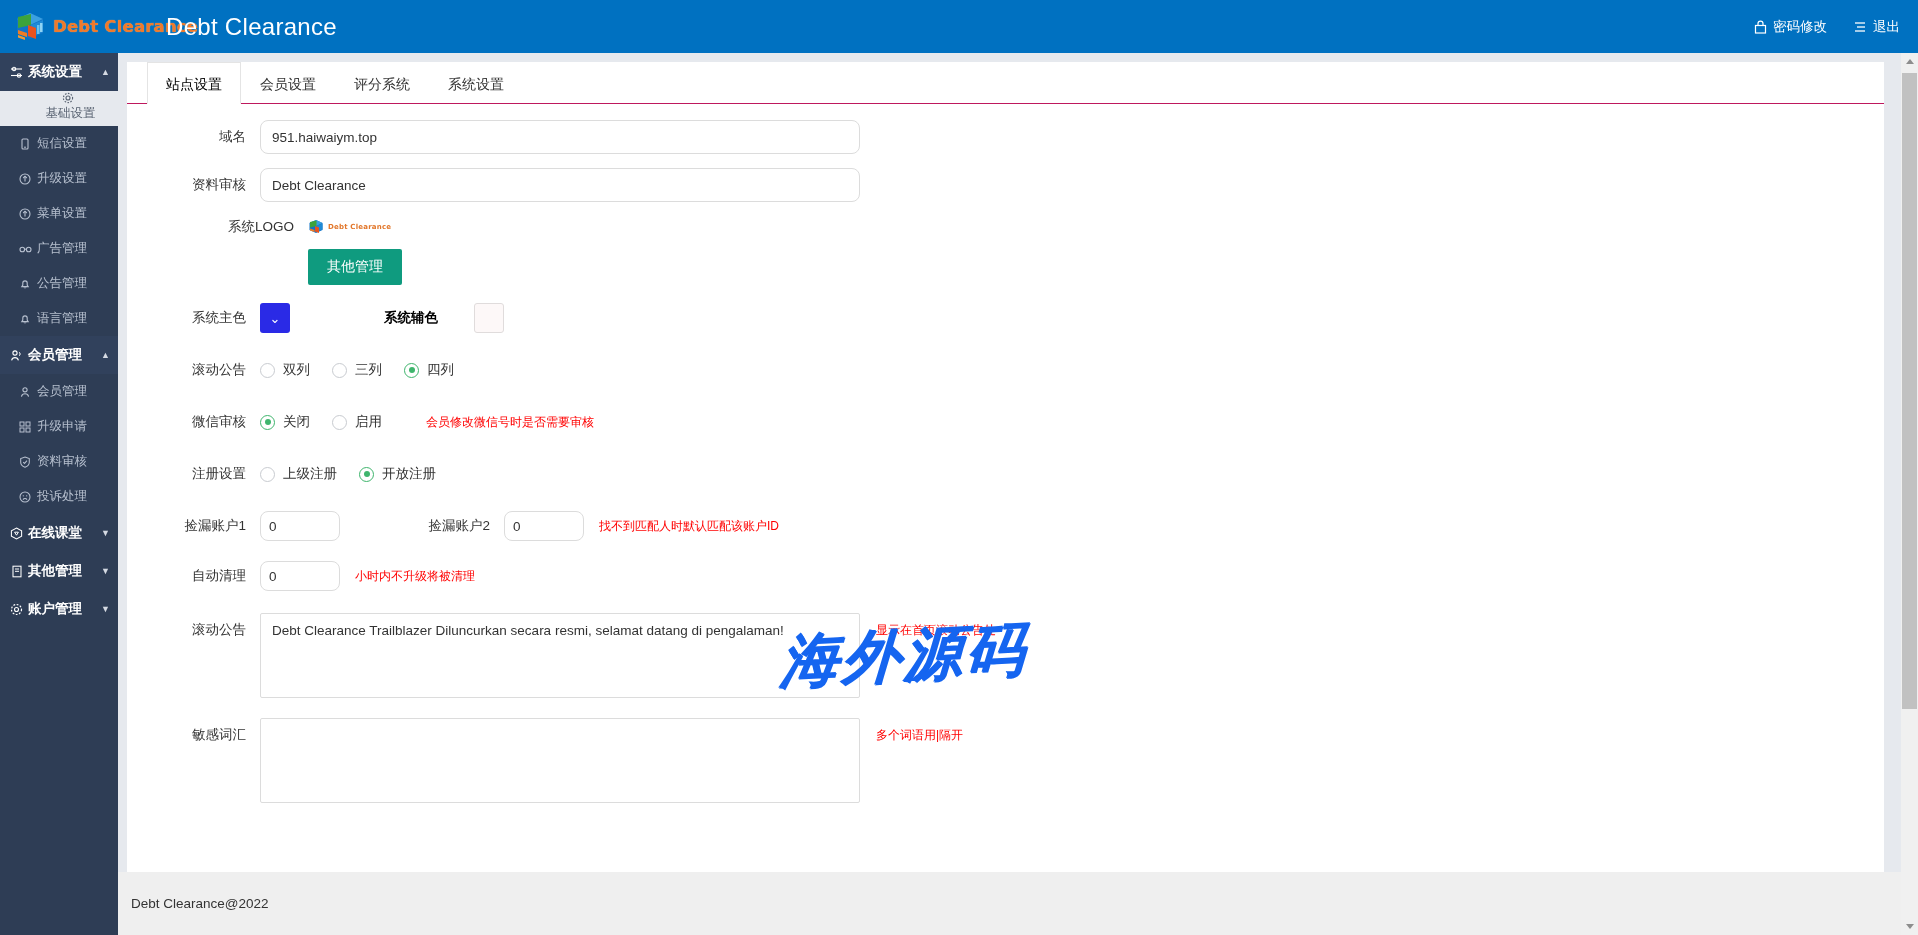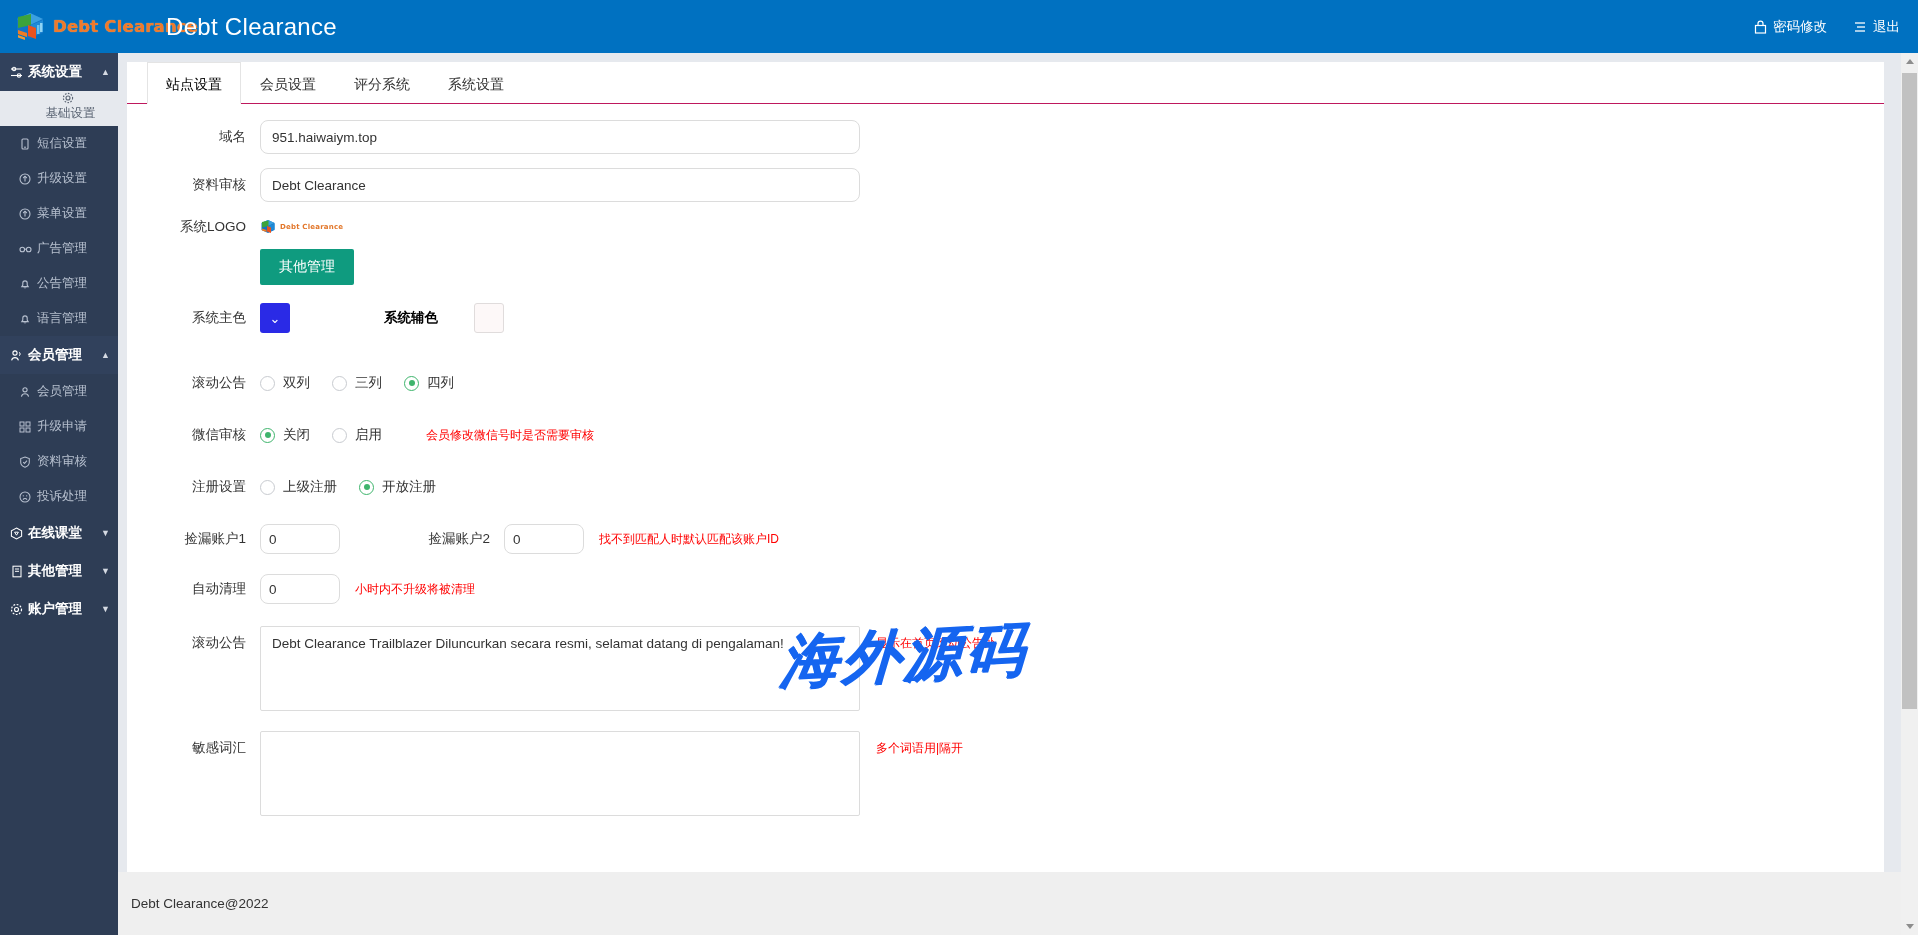--- a/index.html
+++ b/index.html
@@ -484,38 +484,38 @@
         <div class="lbl">域名</div>
         <input class="inp" value="951.haiwaiym.top" style="">
       </div>
 
       <div class="row">
         <div class="lbl">资料审核</div>
         <input class="inp" value="Debt Clearance" style="">
       </div>
 
       <div class="row" style="margin-bottom:18px;">
-        <div class="lbl" style="line-height:22px;">系统LOGO</div>
+        <div class="lbl" style="line-height:22px;margin-left:48px;">系统LOGO</div>
         <div>
           <div class="logo-mini">
             <svg width="16" height="16" viewBox="0 0 32 32">
               <polygon points="16,2 29,8 29,22 16,28 3,22 3,8" fill="#1273c6"></polygon>
               <polygon points="16,2 29,8 16,14 3,8" fill="#3aa0e0"></polygon>
               <polygon points="4,6 17,3 17,14 4,17" fill="#3da33b"></polygon>
               <polygon points="17,14 29,9 29,21 17,26" fill="#1f8ad6"></polygon>
               <polygon points="14,14 22,17 22,28 14,25" fill="#e8531f"></polygon>
               <path d="M4 19 L13 22 L13 26 L4 23 Z" fill="#f07c23"></path>
             </svg>
             <span class="mini-text">Debt Clearance</span>
           </div>
           <button class="btn-upload">其他管理</button>
         </div>
       </div>
 
-      <div class="row" style="margin-bottom:35px;">
+      <div class="row" style="margin-bottom:22px;">
         <div class="lbl small">系统主色</div>
         <div class="swatch" id="primary-swatch" style="background: rgb(42, 42, 230);">
           <span class="chev">⌄</span>
         </div>
         <div class="inline-lbl" style="margin-left:72px;">系统辅色</div>
         <div class="swatch light" id="secondary-swatch" style="background: rgb(253, 248, 248);"></div>
       </div>
 
       <div class="row" style="margin-bottom:22px;">
         <div class="lbl small">滚动公告</div>

